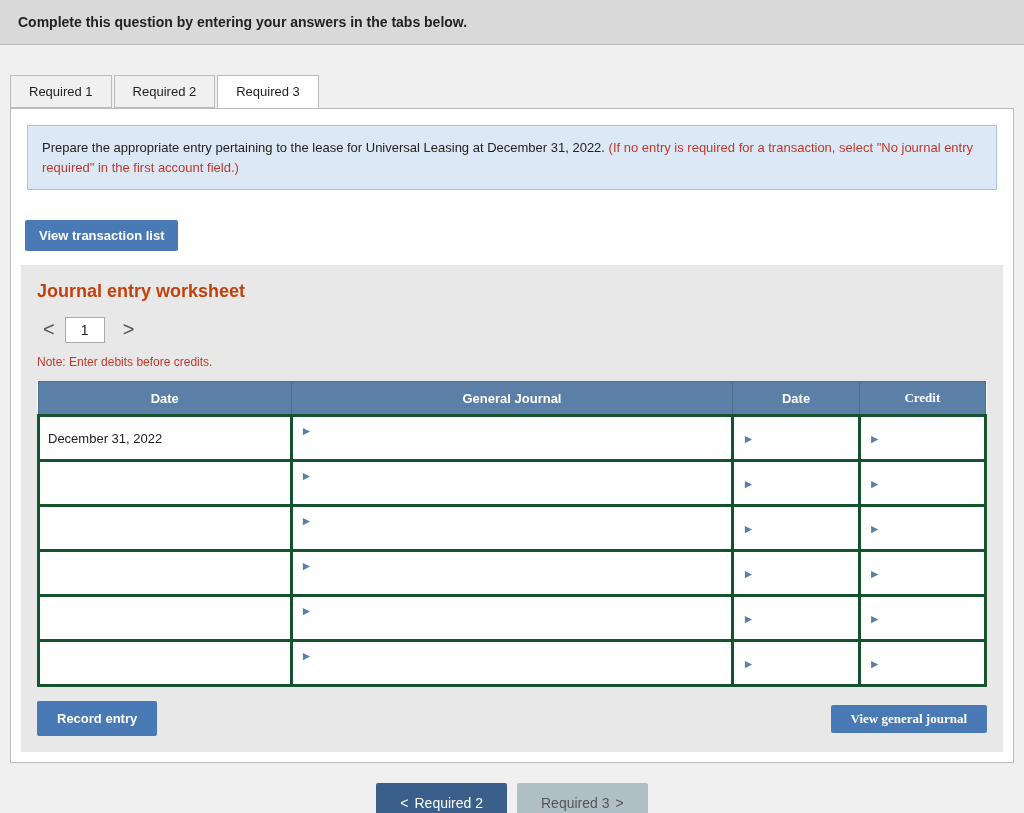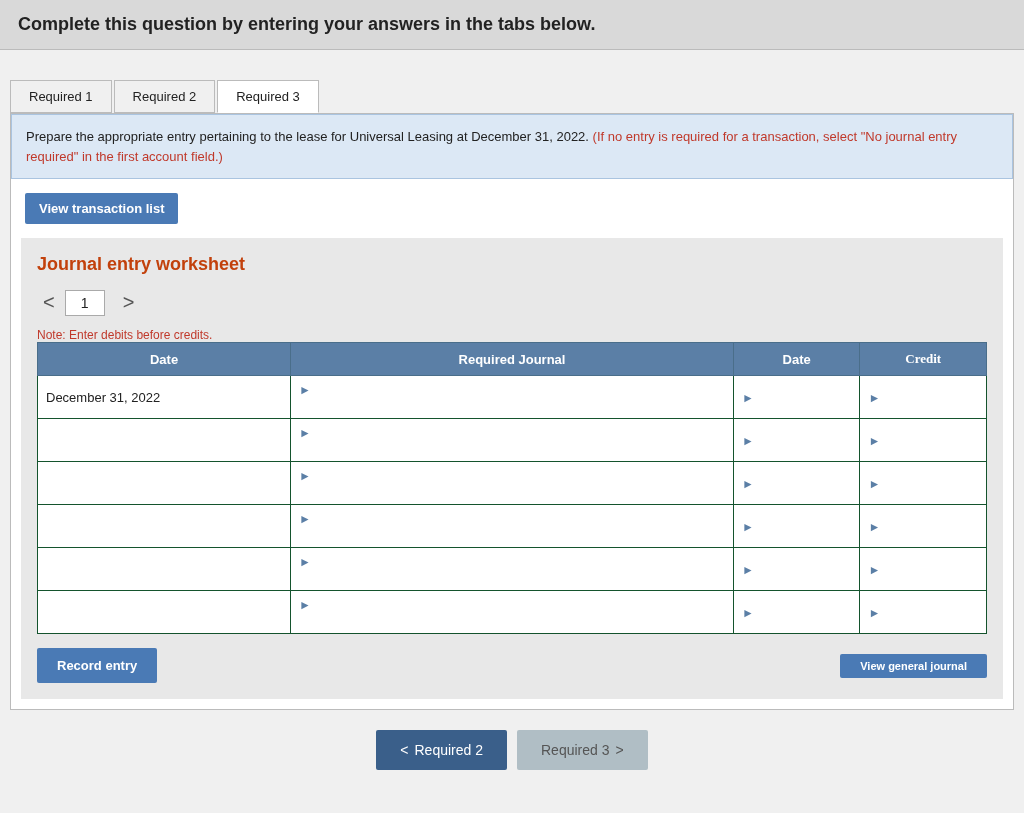--- a/index.html
+++ b/index.html
@@ -12,21 +12,21 @@
     .page-wrapper {
       max-width: 1024px;
       margin: 0 auto;
       background: #f0f0f0;
       min-height: 813px;
     }
     .top-instruction {
       background: #d9d9d9;
       padding: 14px 18px;
       font-weight: bold;
-      font-size: 18px;
+      font-size: 14px;
       border-bottom: 1px solid #bbb;
     }
     .tabs-bar {
       background: #f0f0f0;
       padding: 10px 10px 0 10px;
       display: flex;
       gap: 0;
       border-bottom: none;
       margin-top: 20px;
     }
@@ -51,21 +51,21 @@
       border: 1px solid #bbb;
       margin: 0 10px;
       padding: 0;
     }
     .instruction-box {
       background: #dce8f5;
       border: 1px solid #aac4e0;
       padding: 12px 14px;
       font-size: 13px;
       line-height: 1.5;
-      margin: 0;
+      margin: 16px;
     }
     .instruction-box .highlight {
       color: #c0392b;
     }
     .view-transaction-btn {
       display: inline-block;
       background: #4a7ab5;
       color: #fff;
       padding: 8px 14px;
       margin: 10px 10px;
@@ -114,42 +114,42 @@
       padding: 16px;
       min-height: 90px;
       margin-bottom: 8px;
       font-size: 13px;
       color: #222;
       flex: 1;
     }
     .note-text {
       color: #c0392b;
       font-size: 12px;
-      margin-bottom: 0;
+      margin-bottom: 12px;
     }
     .journal-table {
       width: 100%;
       border-collapse: collapse;
       font-size: 13px;
       background: #fff;
     }
     .journal-table th {
       background: #5b7fa6;
       color: #fff;
       padding: 8px 10px;
       text-align: center;
       border: 1px solid #4a6e8a;
       font-weight: bold;
     }
     .journal-table th.date-col { width: 160px; }
     .journal-table th.journal-col { width: 280px; }
     .journal-table th.debit-col { width: 80px; }
     .journal-table th.credit-col { width: 80px; font-family: Liberation Serif, serif; }
     .journal-table td {
-      border: 1px solid #14532d;
+      border: 3px solid #14532d;
       padding: 6px 8px;
       height: 30px;
       vertical-align: middle;
     }
     .journal-table td.date-cell {
       font-size: 13px;
     }
     .journal-table td .arrow-indicator {
       color: #5b7fa6;
       font-size: 12px;
@@ -185,25 +185,26 @@
       font-size: 13px;
       font-weight: bold;
       cursor: pointer;
       border-radius: 2px;
     }
     .btn-view-journal {
       background: #4a7ab5;
       color: #fff;
       border: none;
       padding: 6px 20px;
-      font-size: 11px;
+      font-size: 13px;
       font-weight: bold;
       cursor: pointer;
       border-radius: 2px;
       margin-left: auto;
+      font-family: Liberation Serif, serif;
     }
     .bottom-nav {
       display: flex;
       justify-content: center;
       align-items: center;
       gap: 10px;
       padding: 20px 0 30px 0;
     }
     .btn-bottom-prev {
       background: #3a5f8a;
@@ -275,21 +276,21 @@
 
       <div class="note-text">Note: Enter debits before credits.</div>
 
       <table class="journal-table">
         <thead>
           <tr>
             <th class="date-col">
               <span>Date</span>
             </th>
             <th class="journal-col">
-              <span>Required Journal</span>
+              <span>General Journal</span>
             </th>
             <th class="debit-col">
               <span>Date</span>
             </th>
             <th class="credit-col">
               <span>Credit</span>
             </th>
           </tr>
         </thead>
         <tbody id="journal-tbody">

